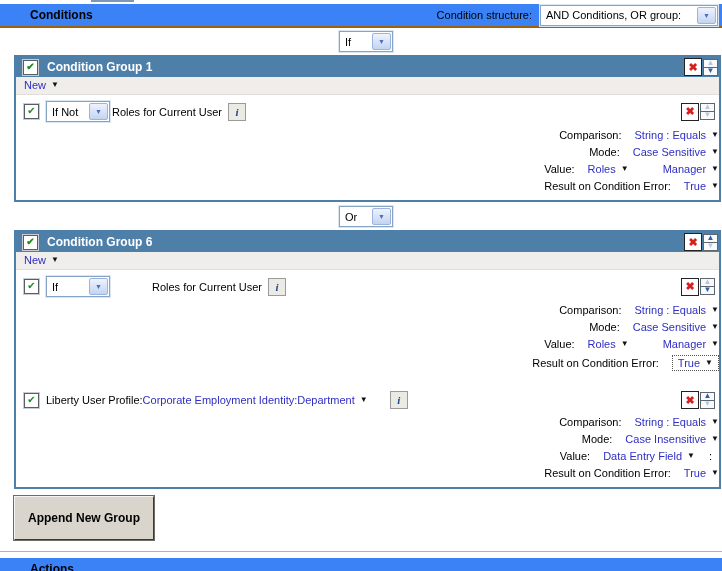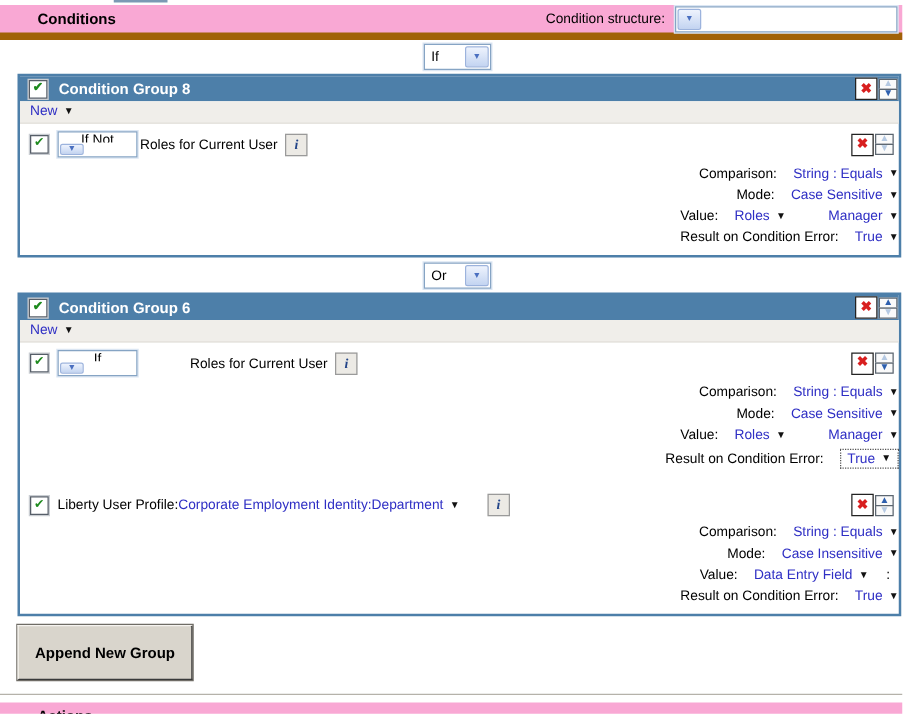--- a/index.html
+++ b/index.html
@@ -5,23 +5,23 @@
   html,body{margin:0;padding:0;}
   body{
     width:722px;height:571px;overflow:hidden;position:relative;
     background:#fff;color:#000;
     font-family:"Liberation Sans",sans-serif;font-size:11px;
   }
   .top-decor{position:absolute;left:91px;top:0;width:43px;height:2px;background:#7b99b4;}
 
   
   .section-bar{
-    background:#f9a8d4;display:flex;align-items:center;
+    background:#3b82f6;display:flex;align-items:center;
     padding:0 4px 0 30px;font-weight:bold;font-size:12px;
-    border-bottom:6px solid #a16207;
+    border-bottom:2px solid #a16207;
   }
   .conditions-bar{height:22px;margin-top:4px;}
   .actions-bar{height:18px;align-items:flex-end;}
   .structure{margin-left:auto;display:flex;align-items:center;font-weight:normal;font-size:11px;}
   .struct-label{margin-right:8px;padding-left:11px;}
 
   
   .combo{
     display:inline-flex;align-items:center;box-sizing:border-box;
     border:1px solid #86a4c4;background:#fff;height:21px;
@@ -79,21 +79,21 @@
   .link{color:#2e2ec4;cursor:pointer;white-space:nowrap;}
   .caret{font-size:8px;color:#111;line-height:1;margin-left:5px;}
   .dd{display:inline-flex;align-items:center;cursor:pointer;}
 
   
   .cond{padding-bottom:3px;}
   .cond-head{display:flex;align-items:center;padding:6px 4px 2px 8px;}
   .cond-head .cbx{margin-right:7px;}
   .op-cell{min-width:66px;display:flex;}
   .g2 .op-cell{min-width:106px;}
-  .cond-combo{min-width:64px;flex-direction:column;}
+  .cond-combo{min-width:64px;}
   .cond-combo-wide{min-width:81px;}
   .subject{white-space:nowrap;}
   .row-actions{margin-left:auto;display:flex;align-items:center;gap:1px;}
   .field-row{display:flex;align-items:center;margin:5px 0;justify-content:flex-end;}
   .flabel{width:196px;text-align:right;margin-right:13px;flex:0 0 auto;}
   .value-gap{width:34px;}
   .focus-dotted{border:1px dotted #555;padding:1px 5px;}
   .colon{margin:0 7px 0 14px;}
   .txtinput{
     width:340px;height:20px;box-sizing:border-box;border:1px solid #7f9db9;
@@ -121,20 +121,21 @@
 
 
 <div class="top-decor"></div>
 
 
 <div class="section-bar conditions-bar">
   <span>Conditions</span>
   <div class="structure">
     <span class="struct-label">Condition structure:</span>
     <div class="combo structure-combo">
+      <span class="combo-text">AND Conditions, OR group:</span>
       <span class="combo-btn">
           <span class="chev">▼</span>
         </span>
     </div>
   </div>
 </div>
 
 
 <div class="op-row">
   <div class="combo op-combo">
@@ -144,21 +145,21 @@
       </span>
   </div>
 </div>
 
 
 <div class="group">
   <div class="group-header">
     <span class="cbx">
         <span class="check">✔</span>
       </span>
-    <span>Condition Group 8</span>
+    <span>Condition Group 1</span>
     <span class="header-actions">
       <span class="xbtn">✖</span>
       <span class="spin">
         <span class="s inactive">▲</span>
         <span class="s active">▼</span>
       </span>
     </span>
   </div>
   <div class="new-row">
     <span class="dd">

